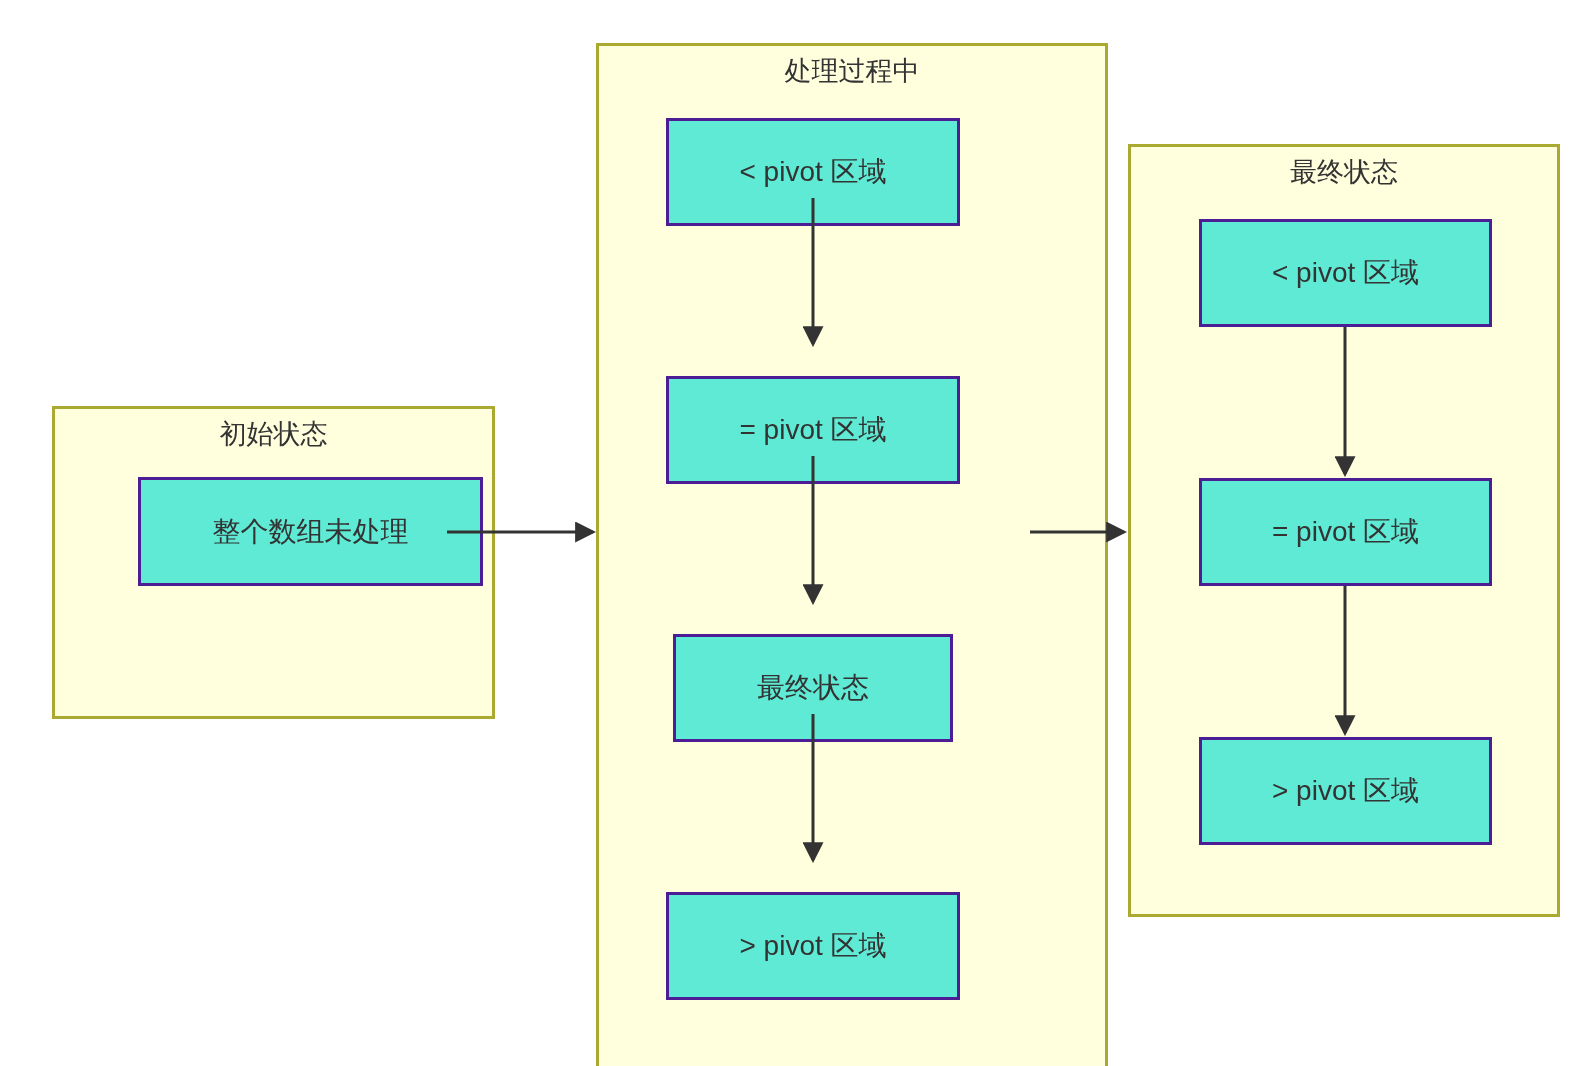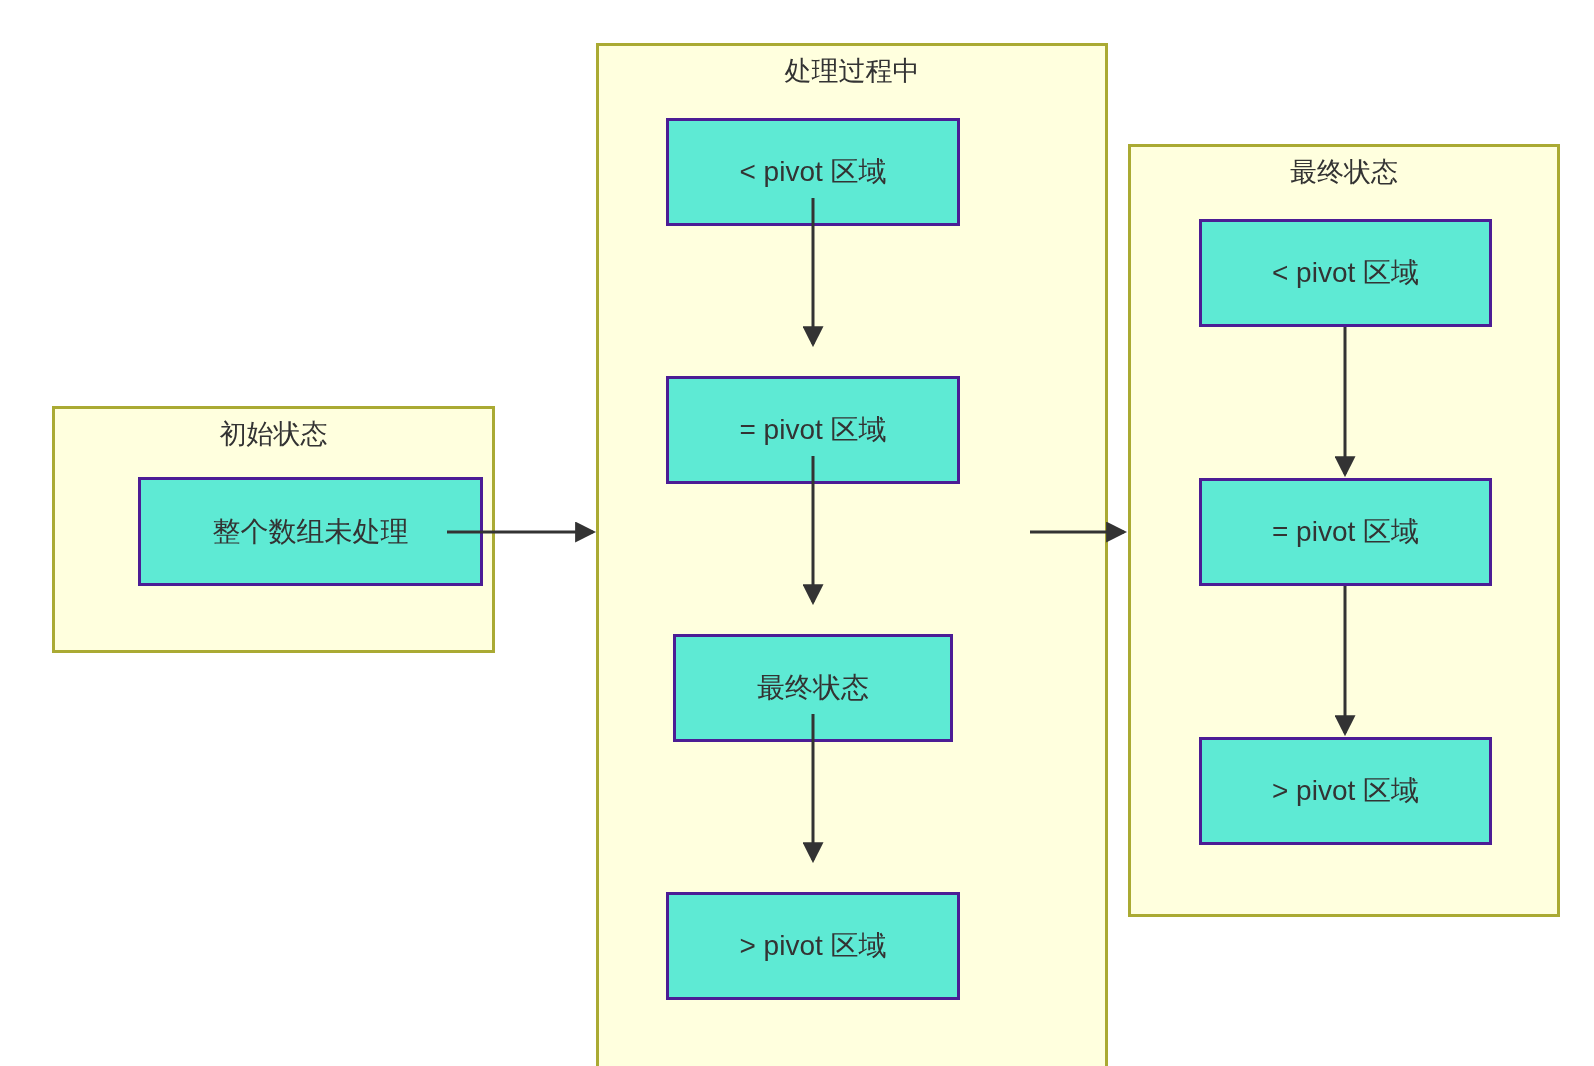--- a/index.html
+++ b/index.html
@@ -15,21 +15,21 @@
     background: #ffffff;
     overflow: hidden;
     color: #333333;
   }
   .cluster {
     position: absolute;
     box-sizing: border-box;
     background: #ffffde;
     border: 3px solid #aaaa33;
   }
-  #cluster-initial   { left: 52px;   top: 406px; width: 443px; height: 247px; }
+  #cluster-initial   { left: 52px;   top: 406px; width: 443px; height: 313px; }
   #cluster-processing{ left: 596px;  top: 15px;  width: 512px; height: 1032px; margin-top: 28px; }
   #cluster-final     { left: 1128px; top: 144px; width: 432px; height: 773px; }
 
   .cluster-title {
     position: absolute;
     left: 0; right: 0;
     top: 8px;
     text-align: center;
     font-size: 27px;
     line-height: 1.3;

